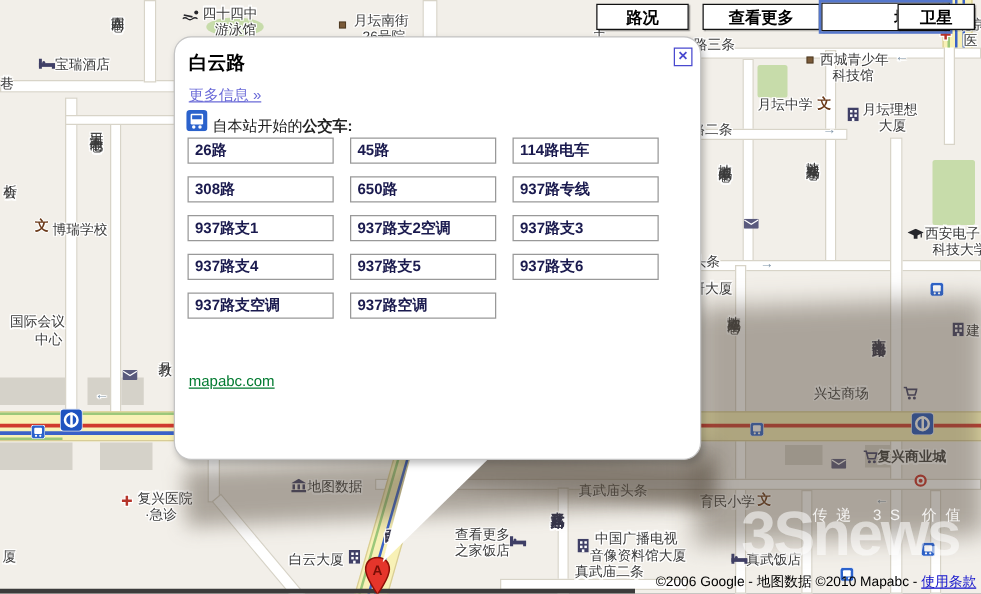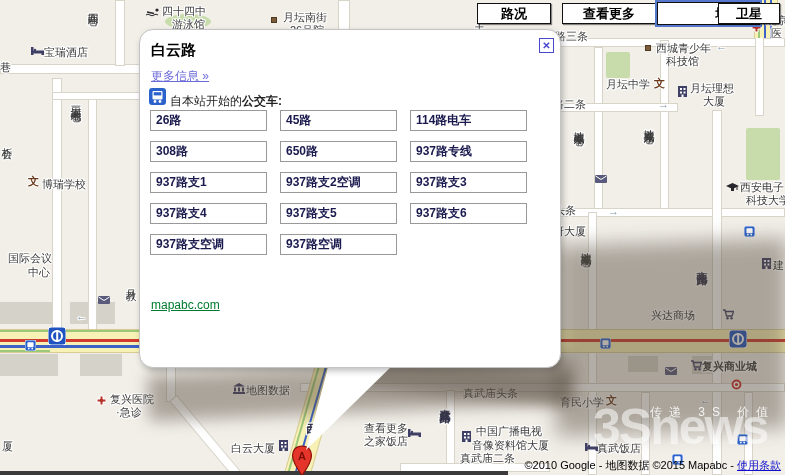--- a/index.html
+++ b/index.html
@@ -366,15 +366,15 @@
 
   <div id="toolbar">
       <div class="tb-btn" style="left: 477px; width: 72px;">路况</div>
       <div class="tb-btn" style="left: 562px; width: 92px;">查看更多</div>
       <div class="tb-btn sel" style="left: 657px; width: 61px; top: 2px; height: 21px; line-height: 21px;">地图</div>
       <div class="tb-btn" style="left: 718px; width: 60px;">卫星</div>
     </div>
 
   <div id="bottom-strip"></div>
   <div id="attribution">
-    <span>©2010 Google - 地图数据 ©2015 Mapabc - </span><a id="terms-link">使用条款</a>
+    <span>©2006 Google - 地图数据 ©2010 Mapabc - </span><a id="terms-link">使用条款</a>
   </div>
 </div>
 
 </body></html>

